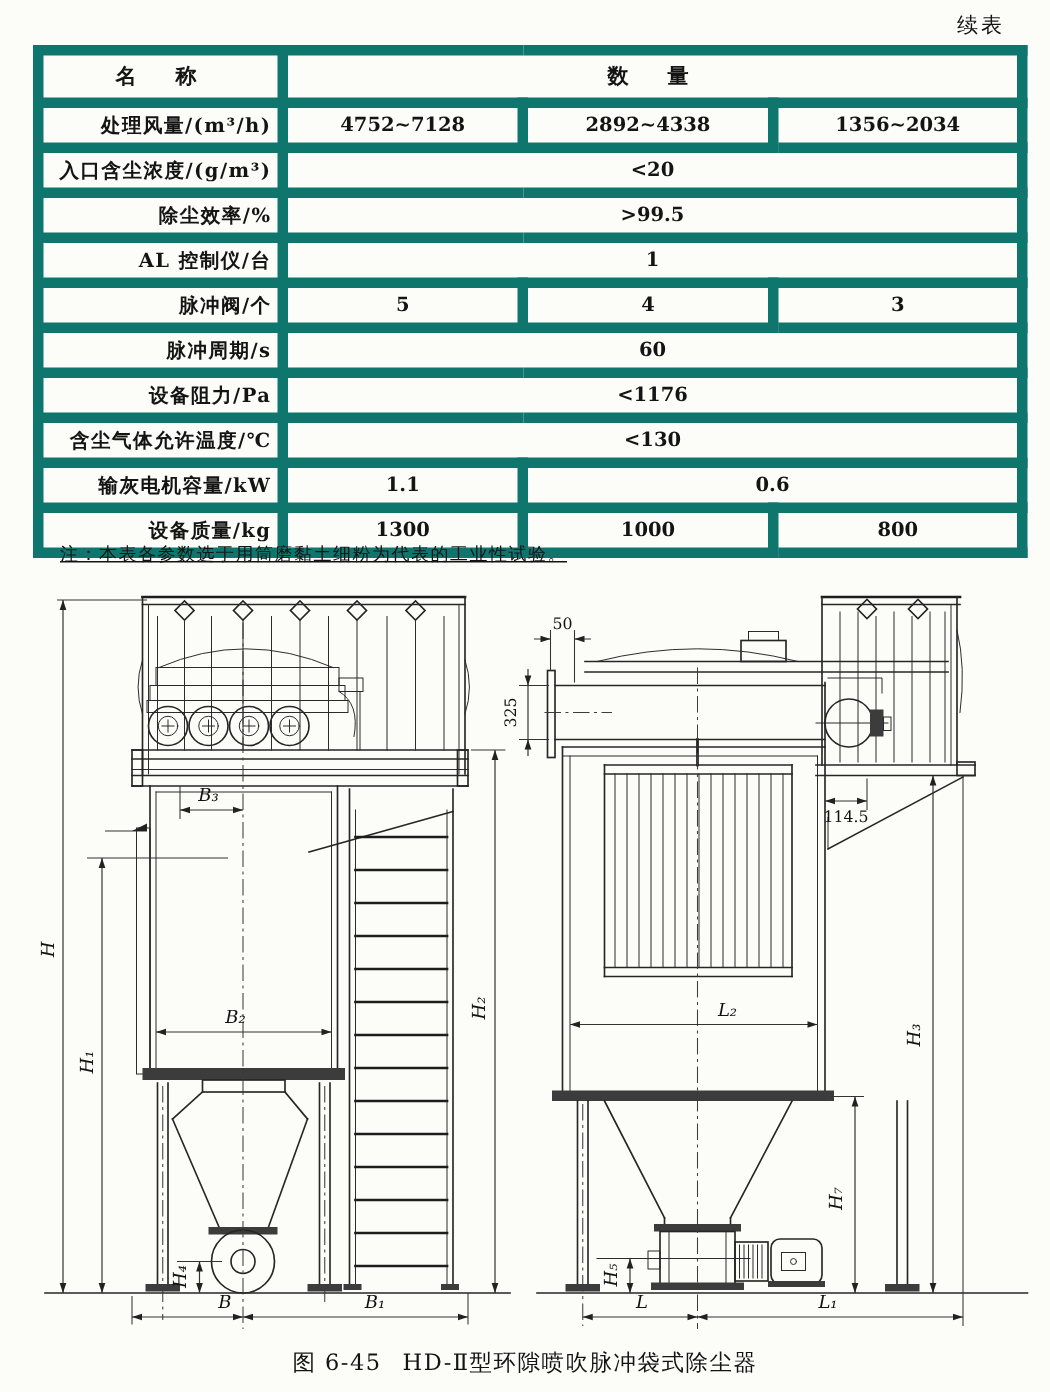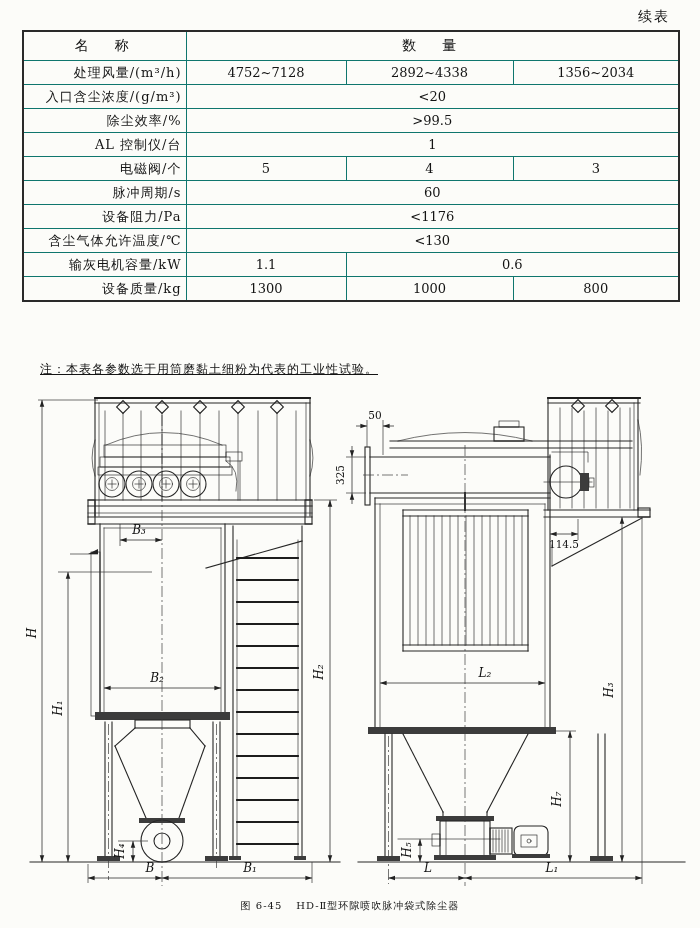--- a/index.html
+++ b/index.html
@@ -12,35 +12,35 @@
   }
   .cont-label{
     position:absolute;top:8px;right:30px;font-size:14px;letter-spacing:2px;
   }
   table.spec{
     position:absolute;left:22px;top:30px;width:656px;
     border-collapse:collapse;table-layout:fixed;
     border:2px solid #2a2a2a;
   }
   table.spec th, table.spec td{
-    border:1px solid #0f766e;
-    font-size:13px;font-weight:normal;
+    border:7px solid #0f766e;
+    font-size:13px;font-weight:bold;
     text-align:center;vertical-align:middle;
     height:21px;padding:1px 4px;overflow:hidden;white-space:nowrap;
   }
   table.spec th{height:26px;font-size:14px;letter-spacing:6px;}
   table.spec td.lbl{text-align:right;padding-left:8px;letter-spacing:1px;}
   col.c-name{width:163px;} col.c1{width:160px;} col.c2{width:167px;} col.c3{width:166px;}
   .note{
     position:absolute;left:40px;top:361px;font-size:12px;letter-spacing:1px;text-decoration:underline;
   }
   .fig{position:absolute;left:0;top:383px;}
   .caption{
     position:absolute;left:0;top:899px;width:700px;text-align:center;
-    font-size:10px;letter-spacing:1px;
+    font-size:15px;letter-spacing:1px;
   }
   .caption .fignum{margin-right:14px;}
   
   .s  {stroke:#262626;stroke-width:1.1;fill:none;stroke-linecap:square;}
   .s2 {stroke:#262626;stroke-width:0.65;fill:none;stroke-linecap:square;}
   .tk {stroke:#1d1d1d;stroke-width:1.8;fill:none;stroke-linecap:square;}
   .dim{stroke:#333;stroke-width:0.8;fill:none;}
   .ext{stroke:#333;stroke-width:0.7;fill:none;}
   .cl {stroke:#3c3c3c;stroke-width:0.7;fill:none;stroke-dasharray:11 3 2 3;}
   .plate{fill:#3c3c3c;stroke:none;}
@@ -78,21 +78,21 @@
     </tr>
     <tr>
       <td class="lbl">除尘效率/%</td>
       <td colspan="3">&gt;99.5</td>
     </tr>
     <tr>
       <td class="lbl">AL 控制仪/台</td>
       <td colspan="3">1</td>
     </tr>
     <tr>
-      <td class="lbl">电磁阀/个</td>
+      <td class="lbl">脉冲阀/个</td>
       <td>5</td>
       <td>4</td>
       <td>3</td>
     </tr>
     <tr>
       <td class="lbl">脉冲周期/s</td>
       <td colspan="3">60</td>
     </tr>
     <tr>
       <td class="lbl">设备阻力/Pa</td>

